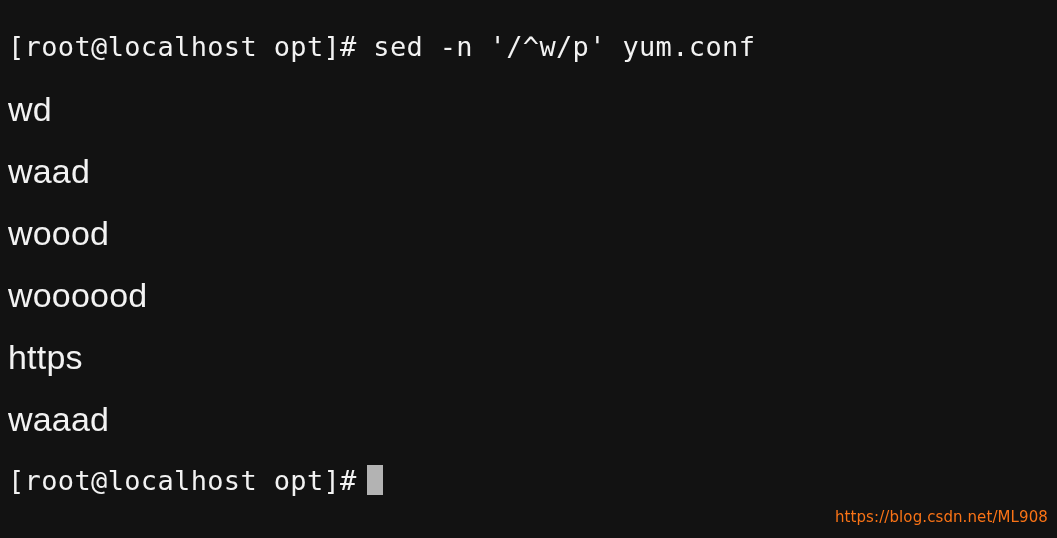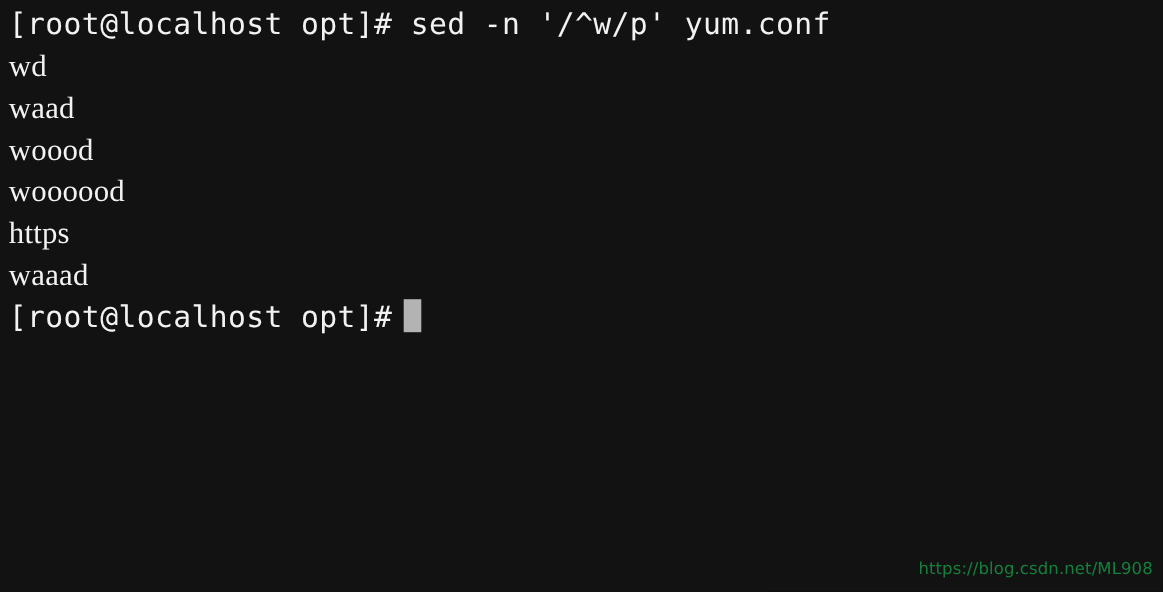--- a/index.html
+++ b/index.html
@@ -22,50 +22,51 @@
     width: 1057px;
     height: 538px;
     padding: 4px 0 0 8px;
     box-sizing: border-box;
   }
   .line {
     height: 38px;
     line-height: 38px;
     white-space: pre;
     color: #f2f2f2;
+    margin-top: 24px;
   }
   .line.prompt-line {
     font-family: "DejaVu Sans Mono", monospace;
     font-size: 27px;
     letter-spacing: 0.35px;
   }
   .line.output-line {
-    font-family: Liberation Serif, serif;
-    font-size: 28px;
+    font-family: Liberation Sans, sans-serif;
+    font-size: 34px;
     letter-spacing: 0.2px;
   }
   .prompt-text {
     color: #f2f2f2;
   }
   .command-text {
     color: #f2f2f2;
   }
   .cursor-block {
     display: inline-block;
     width: 16px;
     height: 30px;
     background: #b3b3b3;
     vertical-align: -5px;
     margin-left: 10px;
   }
   .watermark {
     position: absolute;
     right: 9px;
     bottom: 12px;
-    color: #15803d;
+    color: #f97316;
     font-family: "DejaVu Sans", sans-serif;
     font-size: 15px;
     letter-spacing: 0.1px;
     white-space: nowrap;
   }
 </style>
 </head>
 <body>
 
 <div id="terminal">

